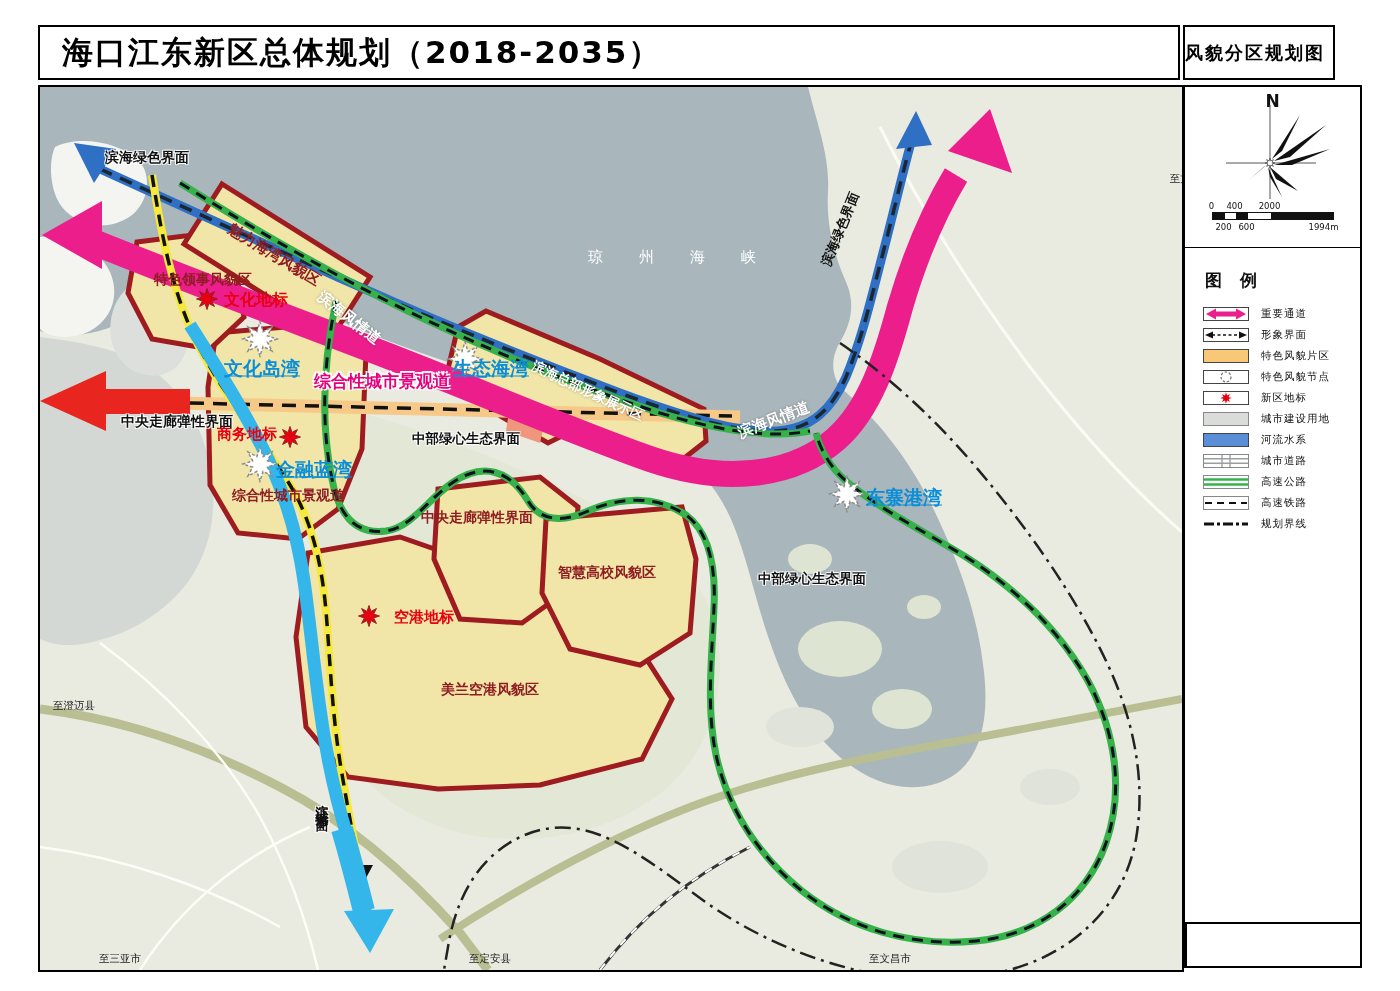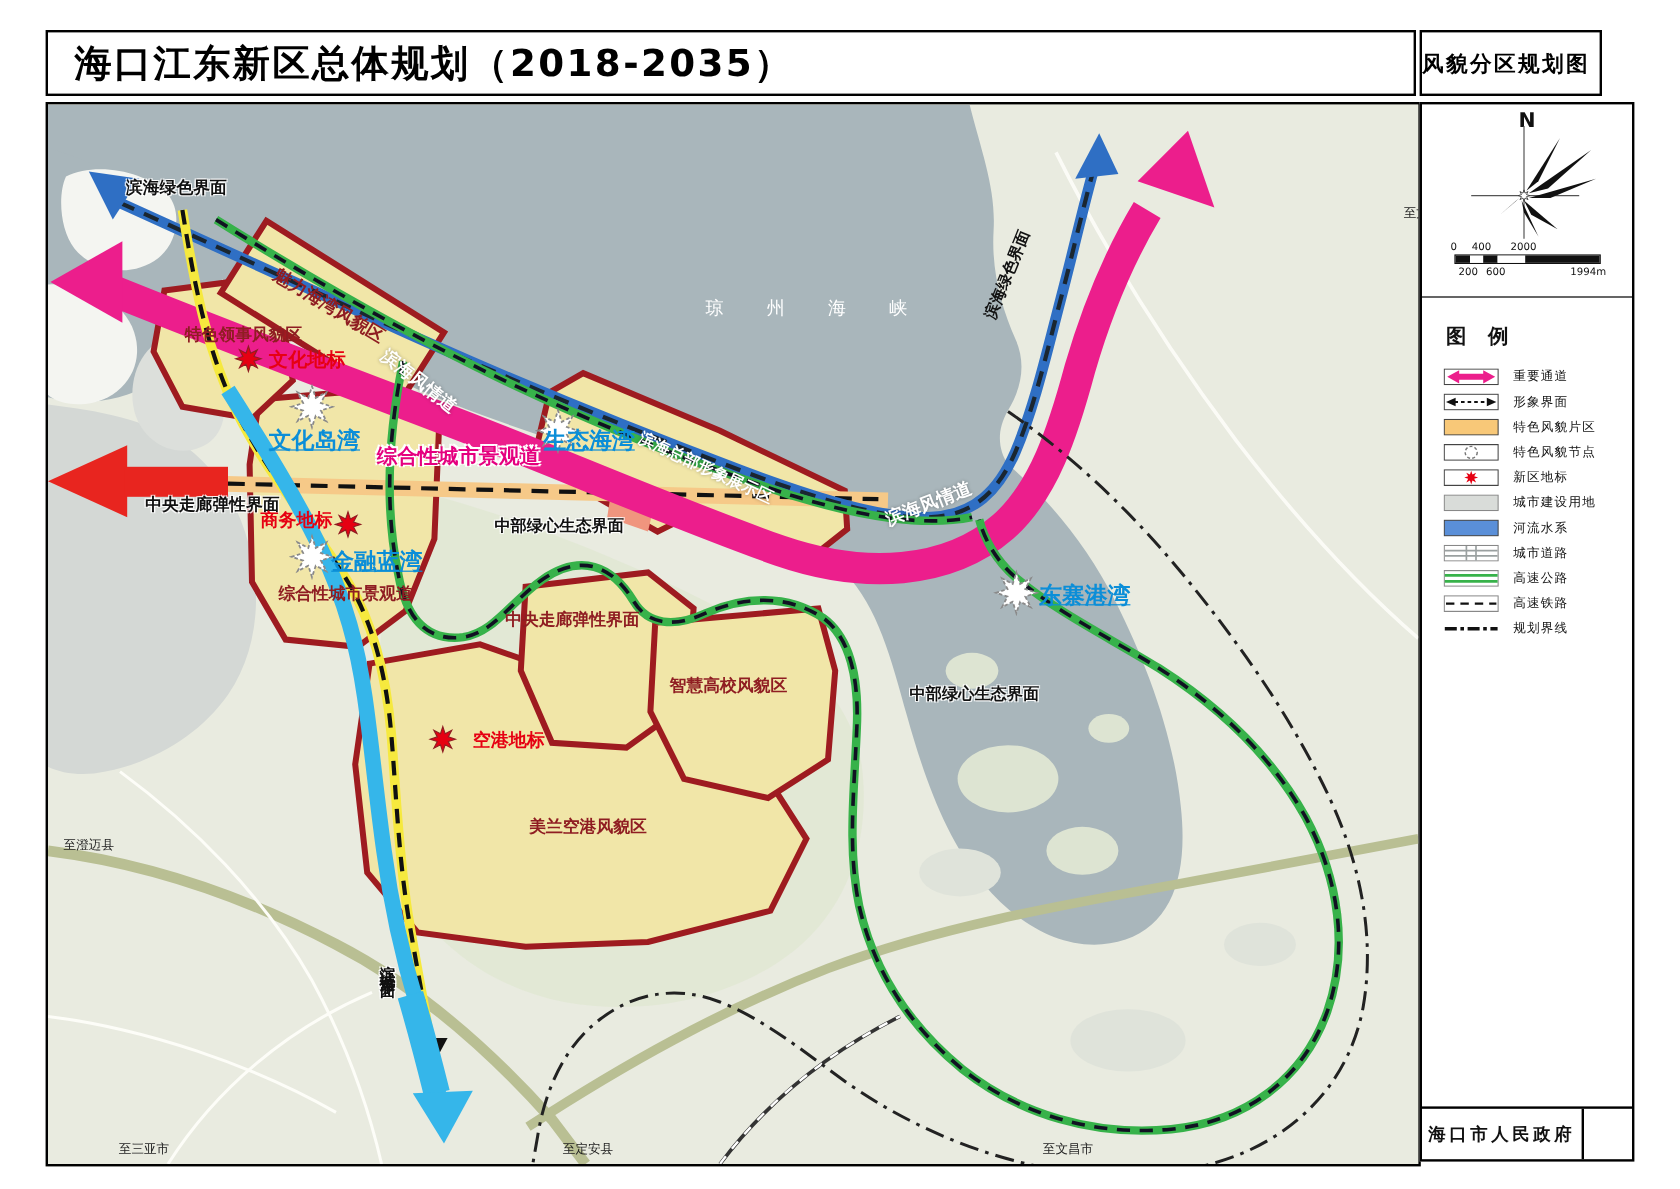--- a/index.html
+++ b/index.html
@@ -293,18 +293,17 @@
       </div>
       <div class="lg-row">
         <svg width="46" height="14">
             <line x1="1" y1="7" x2="45" y2="7" stroke="#111" stroke-width="3" stroke-dasharray="10,3,3,3"></line>
           </svg>
         <span class="lg-label">规划界线</span>
       </div>
     </div>
 
     <div class="pub-row">
-      <div class="pub-cell">海口市人民政府</div>
       <div class="stamp-cell"></div>
     </div>
   </div>
 
 </div>
 
 </body></html>

